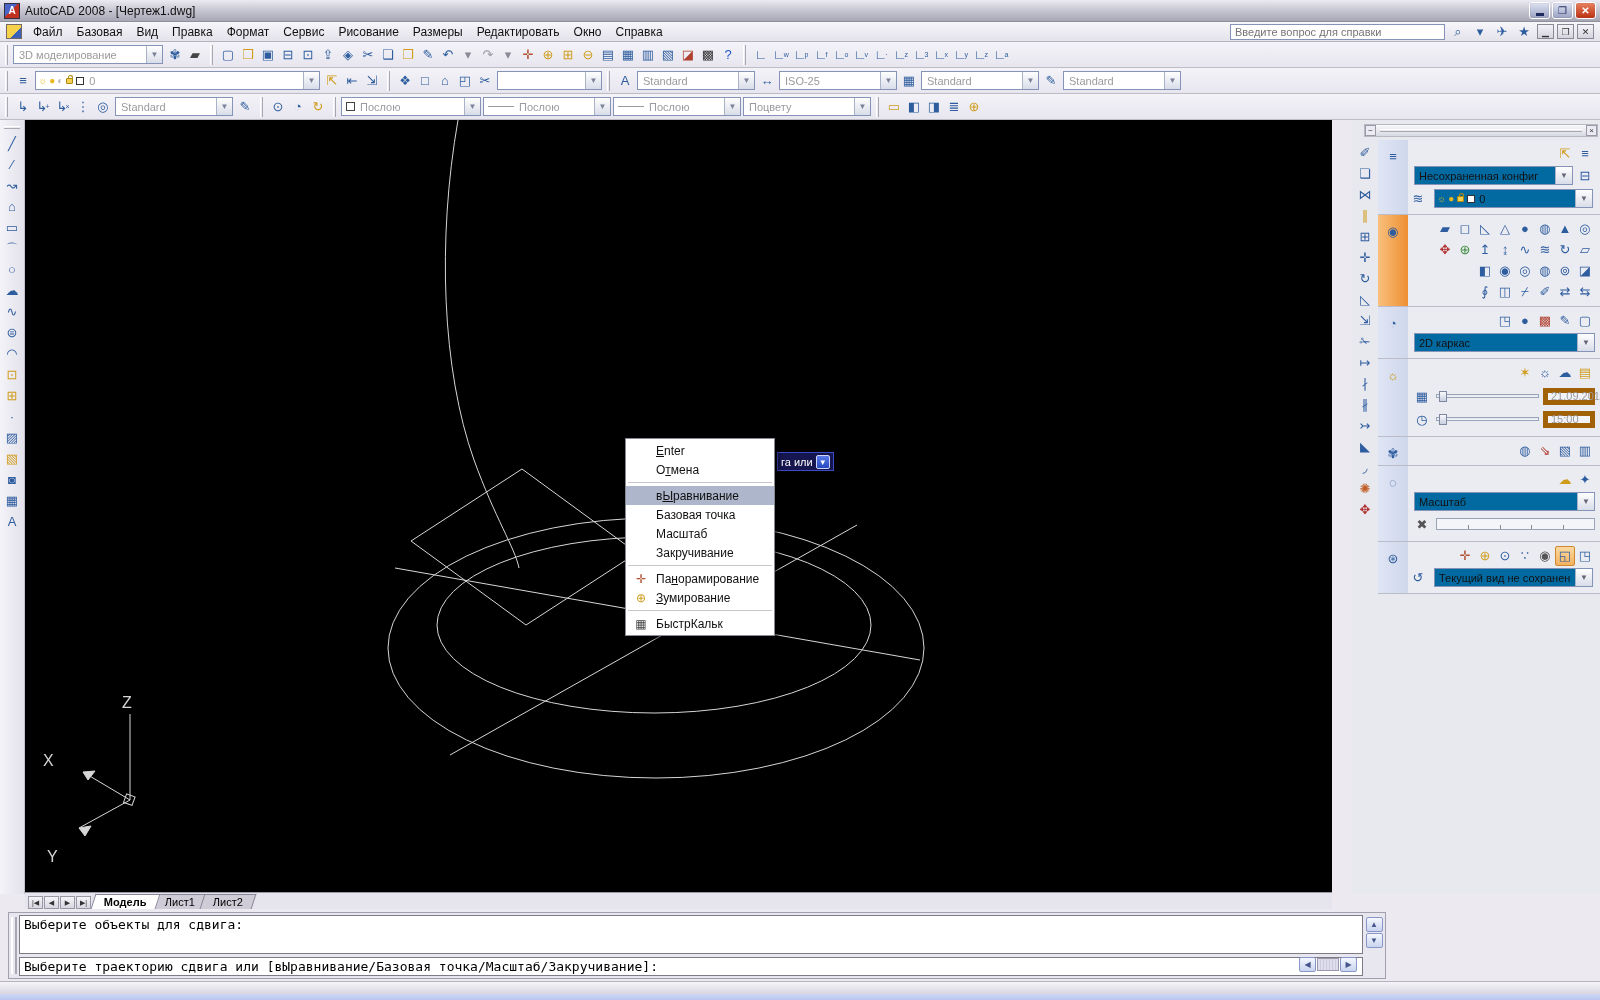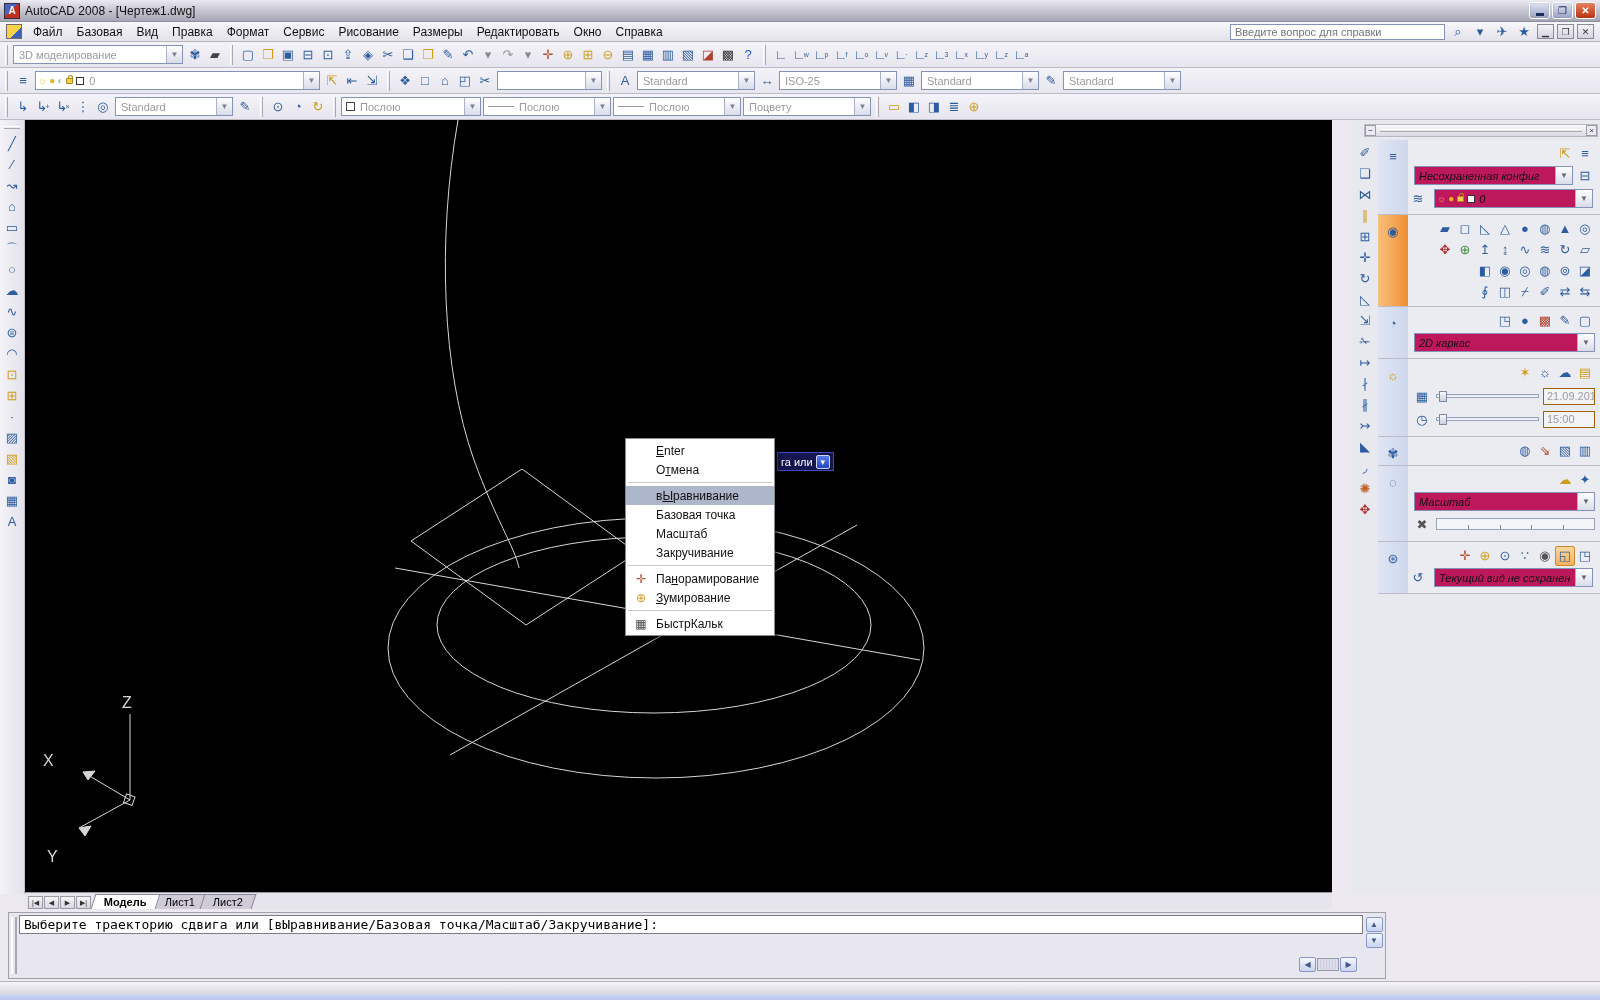--- a/index.html
+++ b/index.html
@@ -99,30 +99,30 @@
   .dh-ridge { flex:1; height:3px; margin:0 4px; border-top:1px solid #fff; border-bottom:1px solid #a9a8b2; }
   #mod-tb { left:0; top:20px; width:26px; height:400px; position:absolute; background:transparent; padding-top:2px; }
   #dash { position:absolute; left:26px; top:20px; width:222px; }
   .panel { display:flex; border-bottom:1px solid #bcbcc8; background:#ebebf2; }
   .pcol { width:30px; display:flex; justify-content:center; padding-top:6px; font-size:15px; color:#2d5d9e;
     background:linear-gradient(90deg,#dfe5f4,#cfd7ec); flex:none; }
   .pcol.orange { background:linear-gradient(90deg,#f9c07c,#ee8f33); }
   .pbody { flex:1; padding:3px 3px 4px 0; }
   .irow { display:flex; justify-content:flex-end; align-items:center; min-height:21px; padding-right:2px; }
   .dsep { border-top:1px dashed #aab; margin:2px 0; }
-  .dcombo { display:flex; align-items:center; height:19px; border:1px solid #8593b8; background:#be185d; margin:2px 2px 2px 6px;font-style:italic; }
+  .dcombo { display:flex; align-items:center; height:19px; border:1px solid #8593b8; background:#0369a1; margin:2px 2px 2px 6px; }
   .dcombo .val { flex:1; font-size:11px; color:#111; padding:0 4px; white-space:nowrap; overflow:hidden; }
   .dcombo .arr { width:17px; height:100%; border-left:1px solid #aab2c8;
     background:linear-gradient(#fefefe,#d9dde9); color:#667; font-size:8px;
     display:flex; align-items:center; justify-content:center; }
   .sliderrow { display:flex; align-items:center; gap:4px; margin:3px 2px 3px 4px; }
   .groove { flex:1; height:4px; border:1px solid #9aa4b8; background:linear-gradient(#dfe4ee,#f6f8fc); position:relative; }
   .groove .thumb { position:absolute; left:2px; top:-4px; width:8px; height:11px;
     background:linear-gradient(#f8f9fc,#c8cfdf); border:1px solid #7e88a0; }
-  .field { width:52px; height:17px; border:1px solid #a16207; background:#f2f3f7; color:#9b9b9f;
+  .field { width:52px; height:17px; border:5px solid #a16207; background:#f2f3f7; color:#9b9b9f;
     font-size:11px; display:flex; align-items:center; padding:0 3px; flex:none; }
   .ticks { flex:1; height:12px; border:1px solid #9aa4b8; background:#f4f5f9; position:relative; }
   .ticks i { position:absolute; bottom:0; width:1px; height:4px; background:#888; }
 
   
   #tabstrip { position:absolute; left:25px; top:892px; width:1307px; height:17px;
     background:#e6e4ec; border-top:1px solid #9a98a4; display:flex; align-items:flex-end; padding-left:3px; }
   .tnav { width:15px; height:13px; border:1px solid #9a98a4; background:linear-gradient(#f6f5f9,#d8d6e0);
     font-size:7px; color:#333; display:flex; align-items:center; justify-content:center; margin-right:1px; }
   .tab { height:15px; padding:0 10px; font-size:11px; display:flex; align-items:center;
@@ -193,21 +193,21 @@
         <span class="tbi">★</span>
       </span>
     <span class="docbtn">▁</span>
     <span class="docbtn">❐</span>
     <span class="docbtn">✕</span>
   </span>
 </div>
 
 <div class="tbrow" id="tb1">
   <span class="grab"></span>
-  <span class="combo" style="width:170px">
+  <span class="combo" style="width:150px">
     <span class="val" style="flex:1">3D моделирование</span>
       <span class="arr">▼</span>
   </span>
   <span class="tgrp">
       <span class="tbi">✾</span>
       <span class="tbi" style="color: rgb(68, 68, 68);">▰</span>
     </span>
   <span class="grab"></span>
   <span class="tgrp">
       <span class="tbi">▢</span>
@@ -689,20 +689,21 @@
       </span>
       <span class="tab">
         <span>Лист2</span>
       </span>
     </span>
 </div>
 
 <div id="cmdwin">
   <span class="cgrab"></span>
   <span class="cbody">
+    <span class="cline chist">Выберите объекты для сдвига:</span>
     <span class="cline cinput">Выберите траекторию сдвига или [вЫравнивание/Базовая точка/Масштаб/Закручивание]:</span>
   </span>
   <span class="cscroll">
     <span class="sbtn">▲</span>
     <span class="sbtn">▼</span>
   </span>
   <span class="hscroll">
     <span class="sbtn">◀</span>
     <span class="hthumb"></span>
     <span class="sbtn">▶</span>

